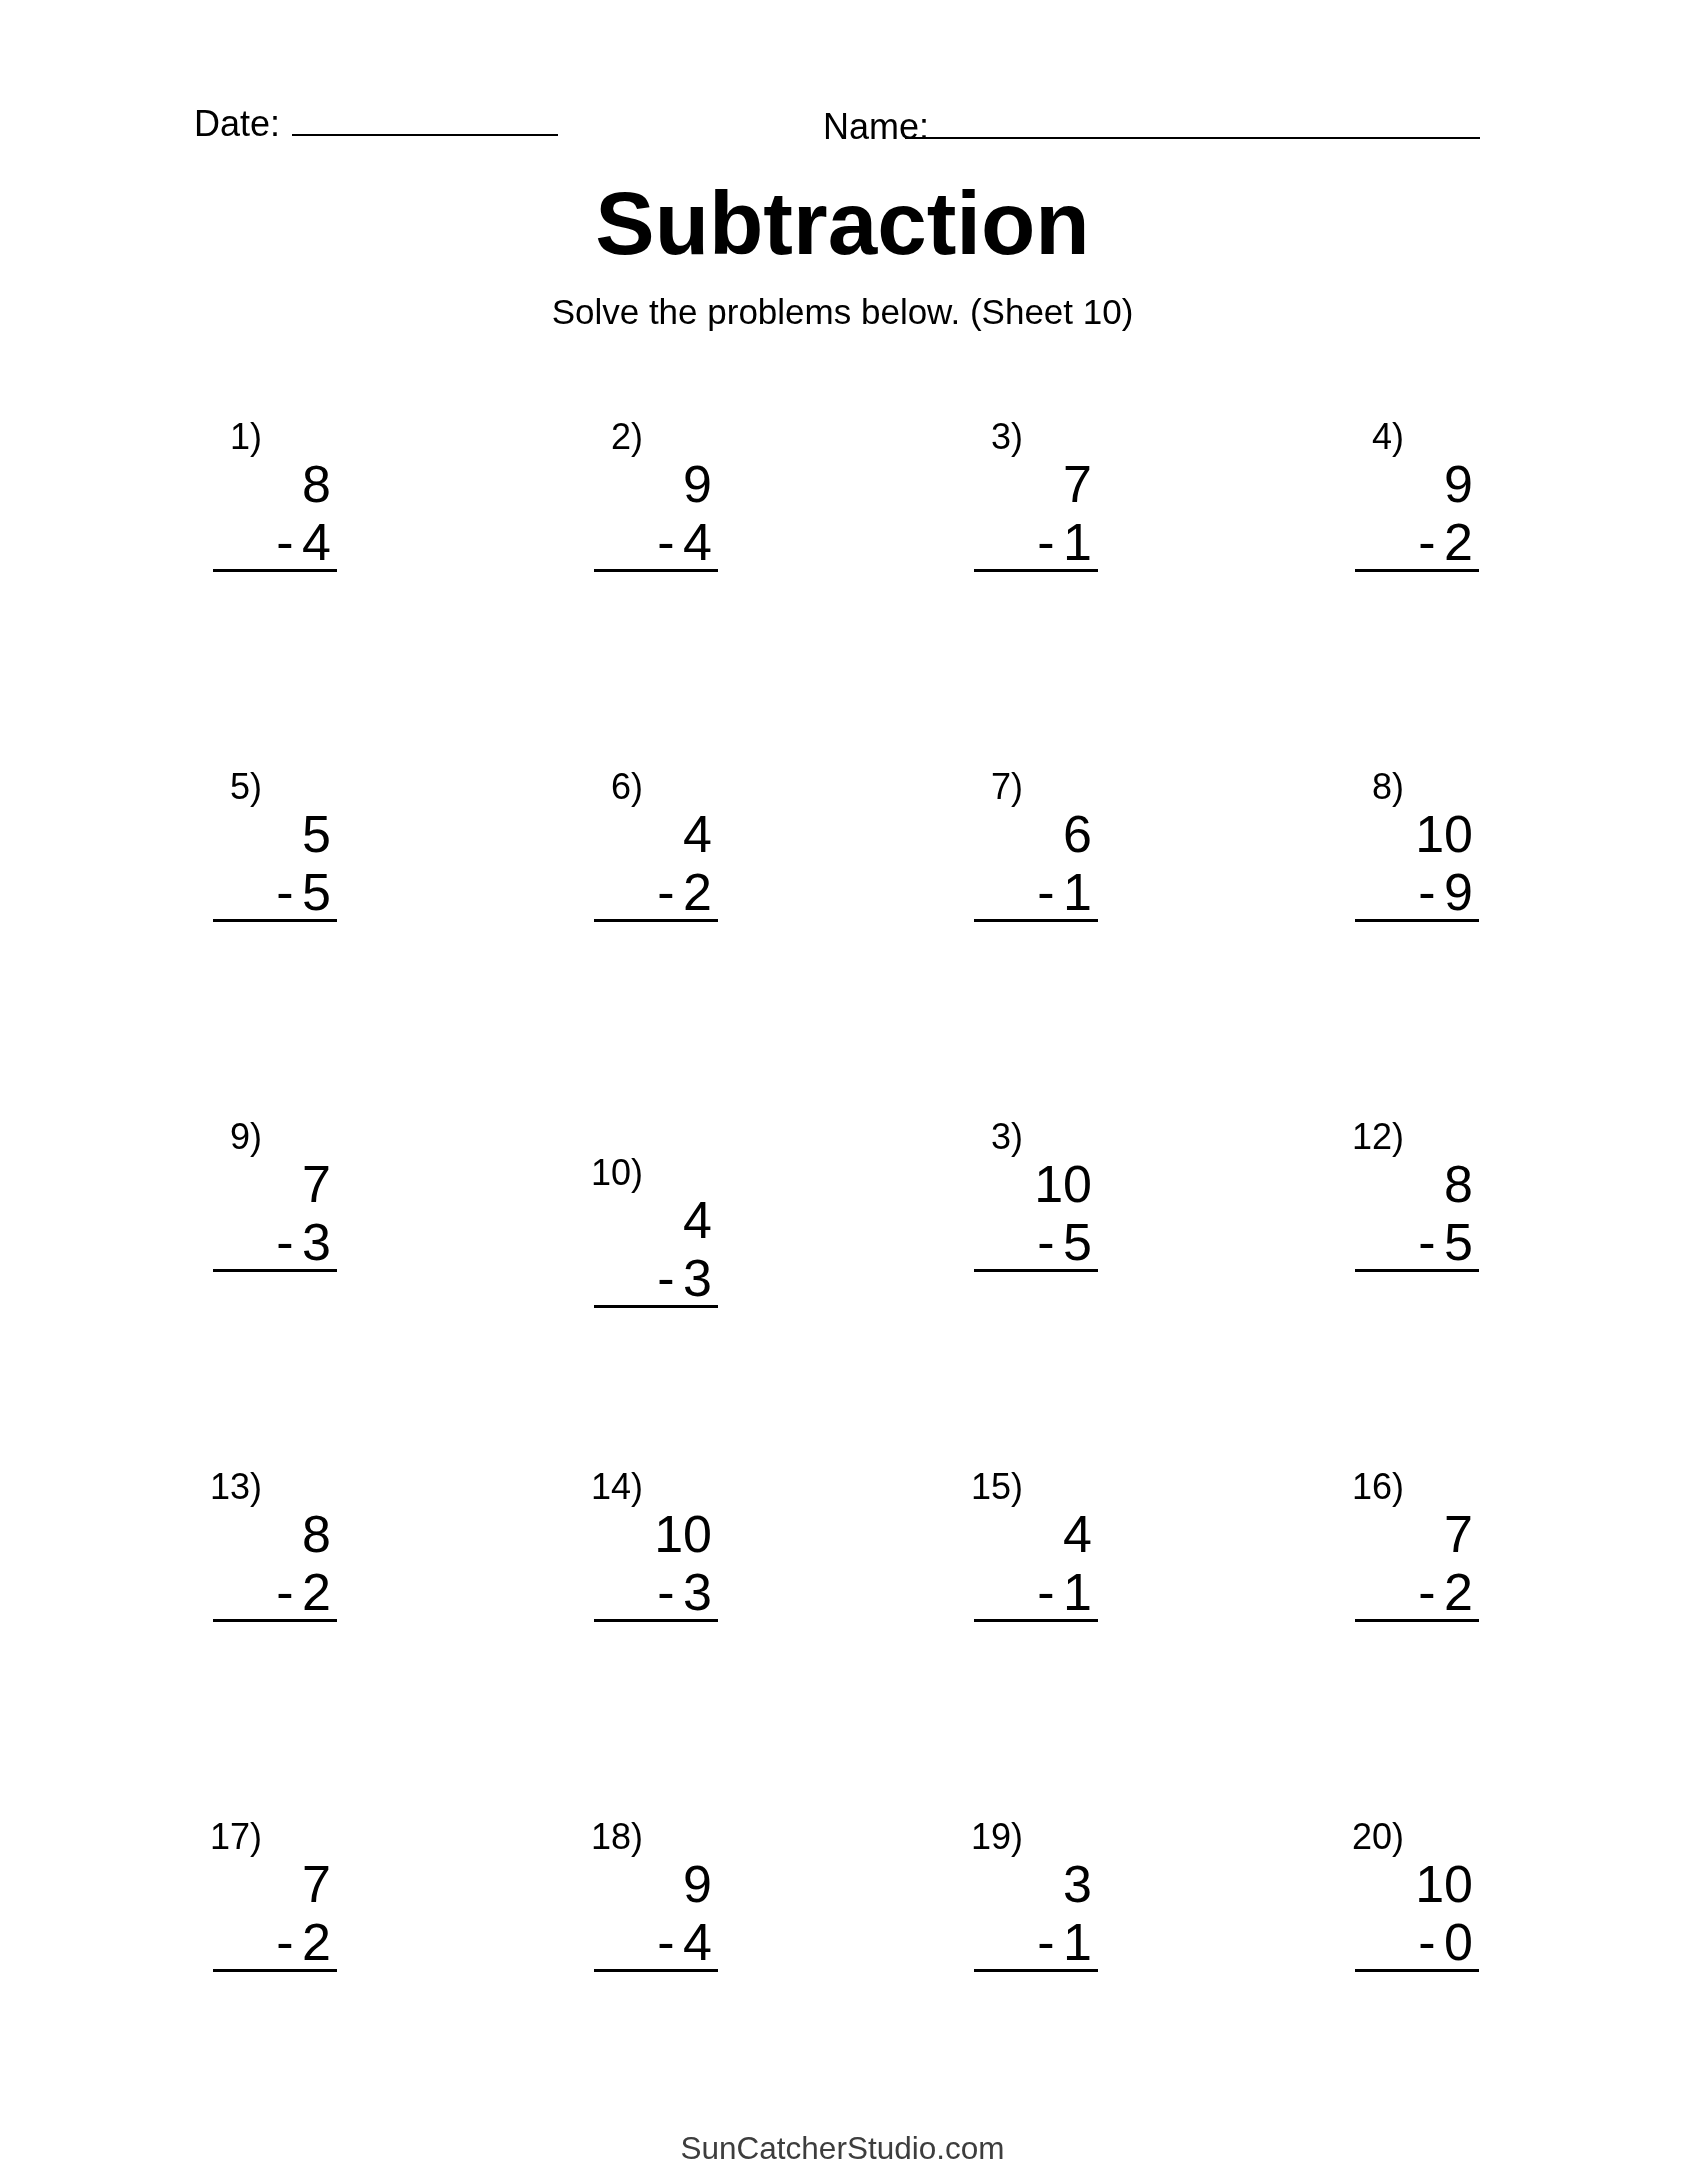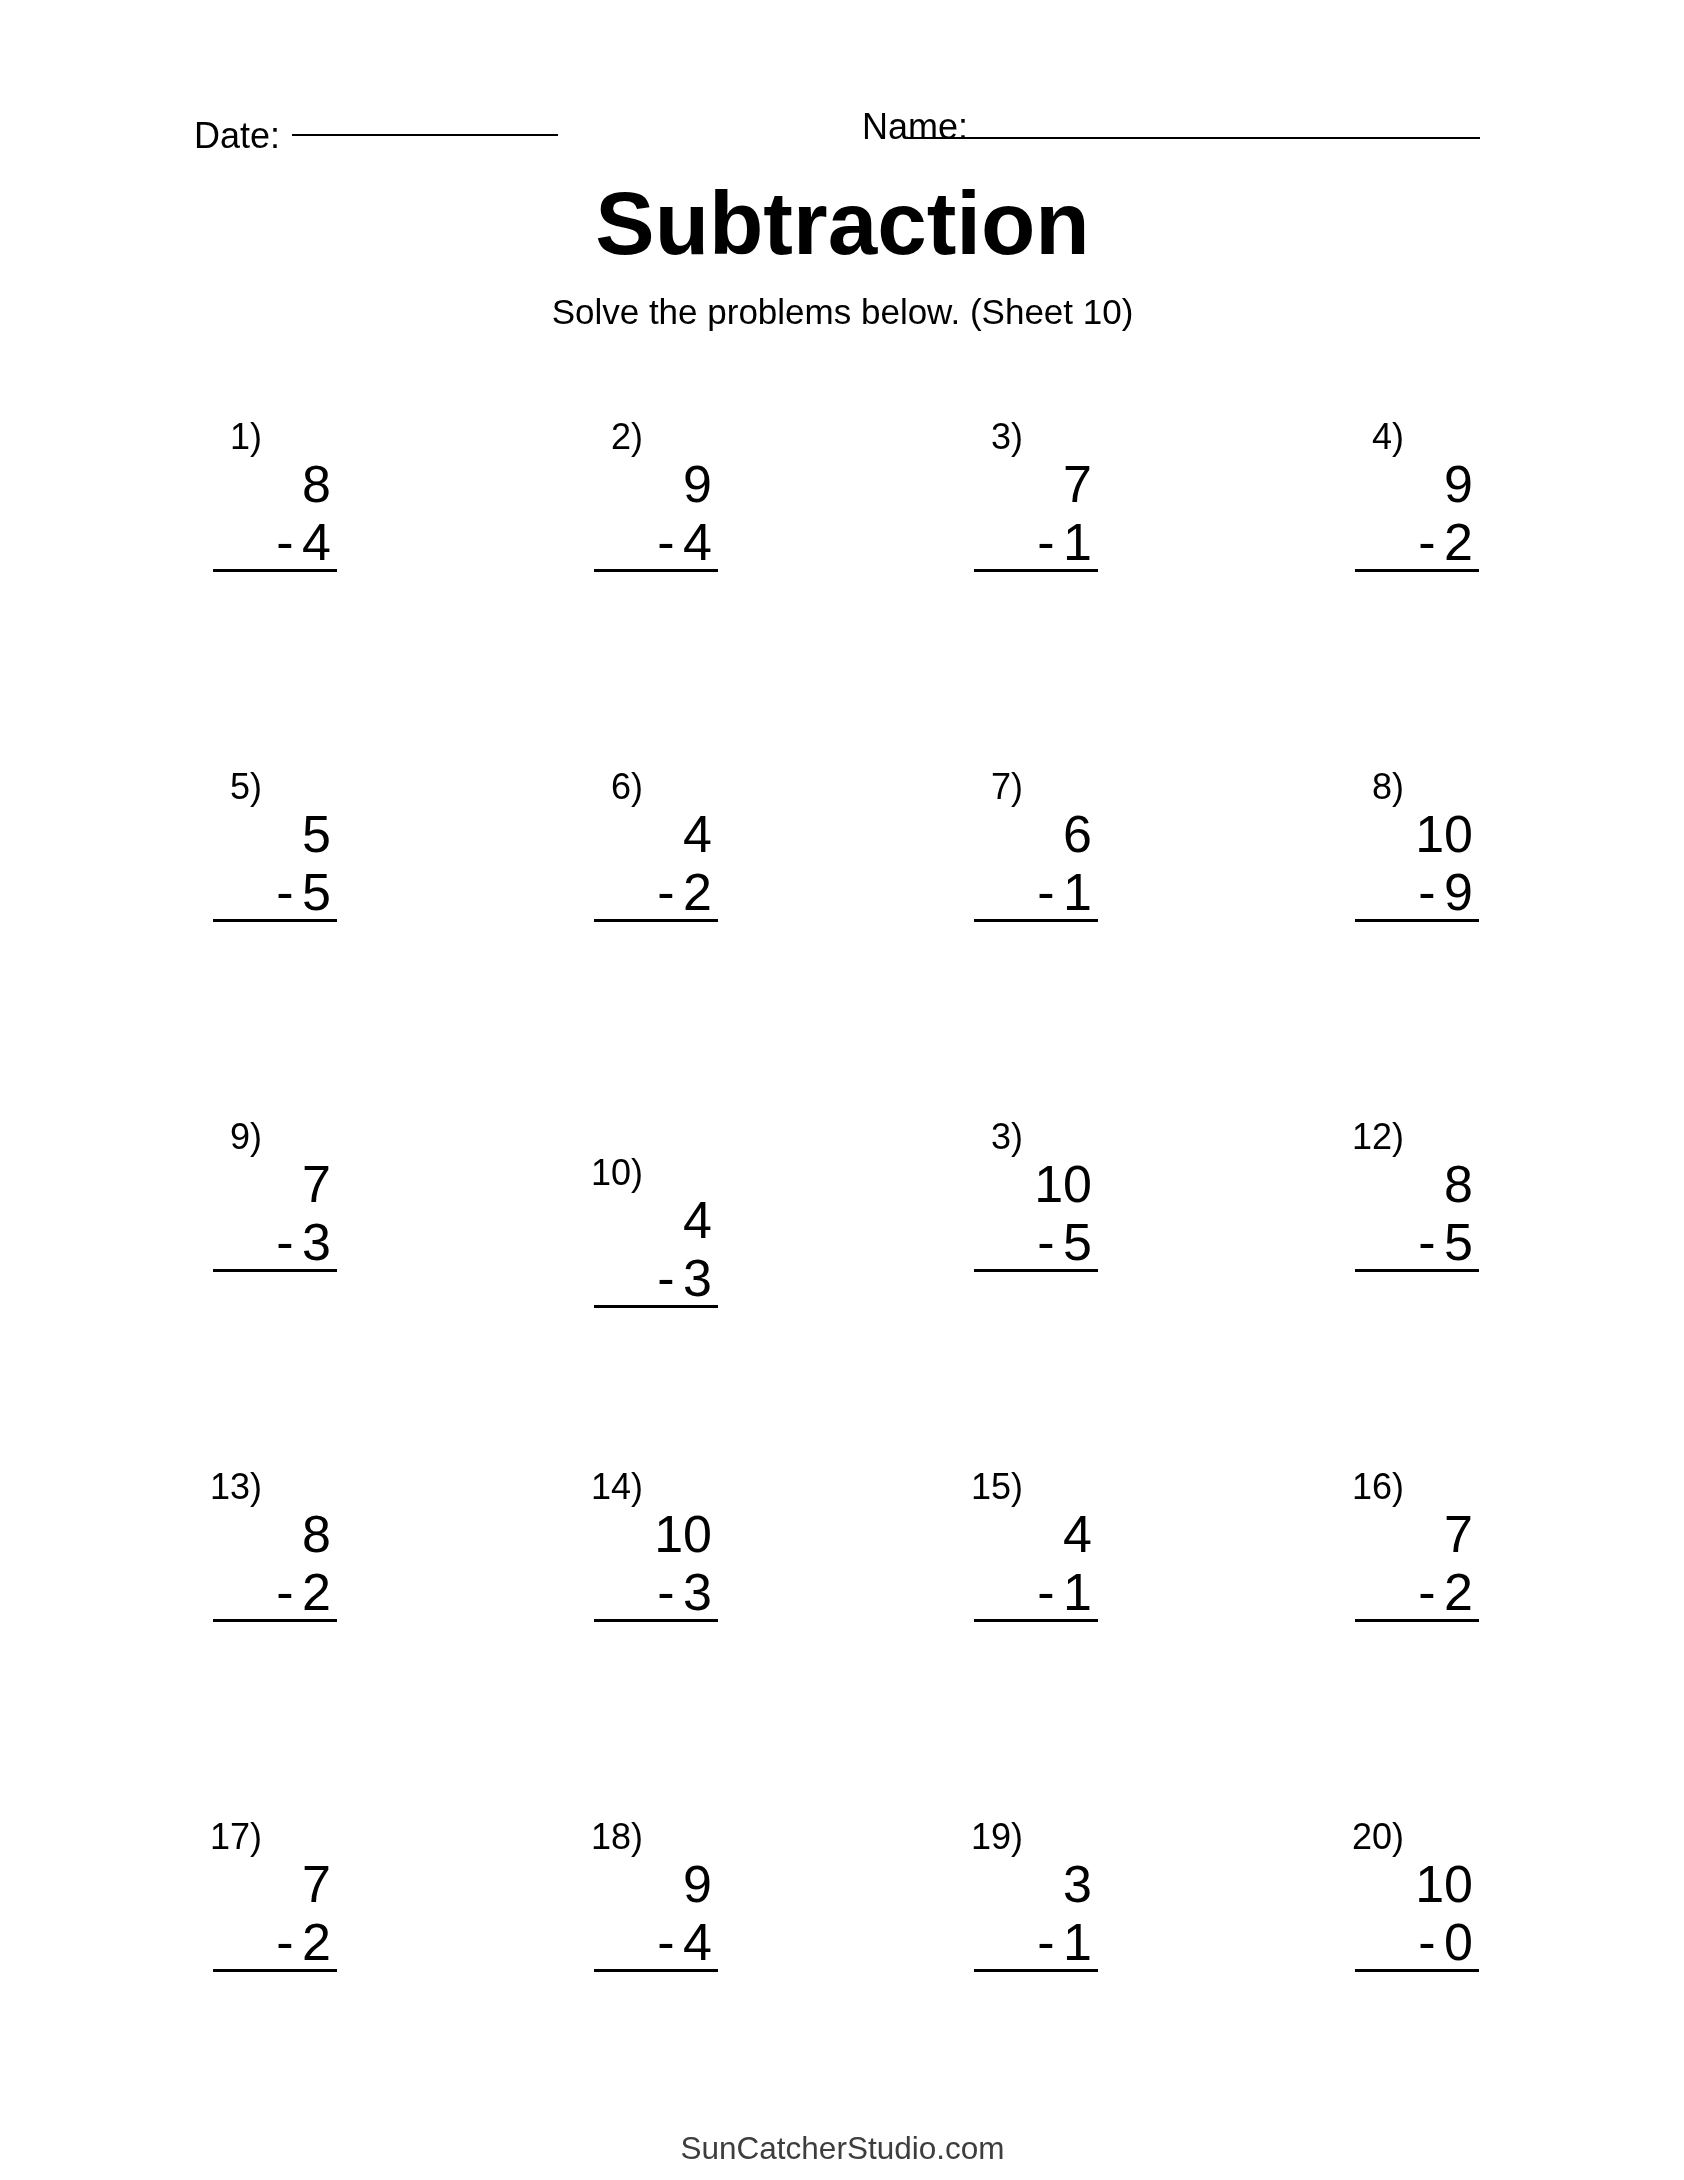--- a/index.html
+++ b/index.html
@@ -17,22 +17,22 @@
     overflow: hidden;
   }
   
   .field-label {
     position: absolute;
     font-size: 36px;
     line-height: 1;
     color: #000;
     white-space: nowrap;
   }
-  #date-label { left: 194px; top: 106px; margin-top: 12px; }
-  #name-label { left: 862px; top: 109px; }
+  #date-label { left: 194px; top: 106px; }
+  #name-label { left: 823px; top: 109px; }
   .write-line {
     position: absolute;
     border-bottom: 2.6px solid #000;
     height: 0;
   }
   #date-line { left: 292px; top: 134px; width: 266px; }
   #name-line { left: 905px; top: 137px; width: 575px; }
 
   #title {
     position: absolute;

